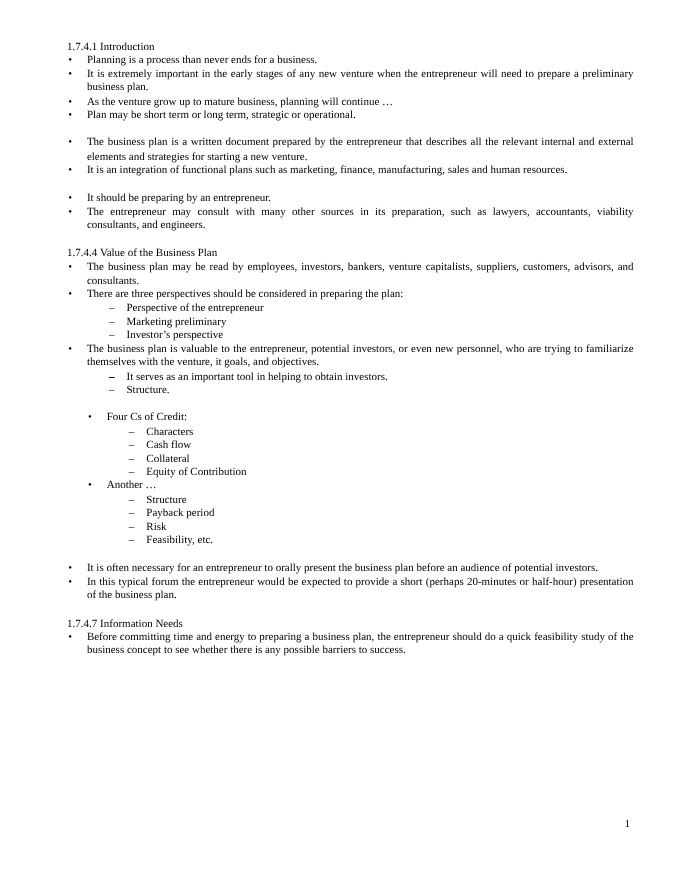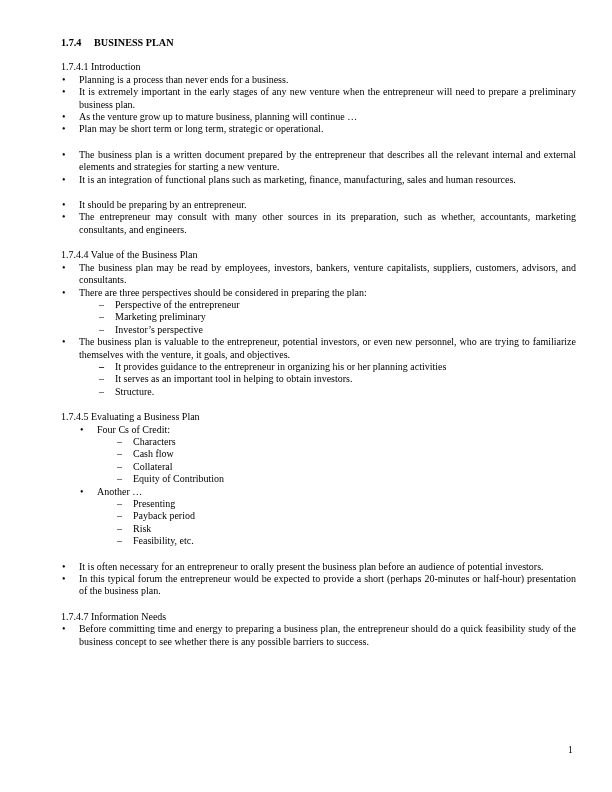--- a/index.html
+++ b/index.html
@@ -22,84 +22,80 @@
     .indented .item { padding-left: 36px; }
     .indented .item .bullet { left: 19px; }
     .indented .sub .sitem { padding-left: 72px; }
     .indented .sub .sitem .dash { left: 56px; }
     .pagenum { position: absolute; left: 568px; top: 744px; font-size: 9.5px; }
   </style>
 </head>
 <body>
 
 <div class="page">
-  <div class="h1">
-    <span class="num">1.7.4</span><span>BUSINESS PLAN</span>
-  </div>
   <div id="sections">
       <div class="section">
         <div class="h2">1.7.4.1  Introduction</div>
         <ul class="list">
           <li class="item"><span class="bullet">•</span><span>Planning is a process than never ends for a business.</span></li>
           <li class="item"><span class="bullet">•</span><span>It is extremely important in the early stages of any new venture when the entrepreneur will need to prepare a preliminary business plan.</span></li>
           <li class="item"><span class="bullet">•</span><span>As the venture grow up to mature business, planning will continue …</span></li>
           <li class="item"><span class="bullet">•</span><span>Plan may be short term or long term, strategic or operational.</span></li>
         </ul>
       </div>
       <div class="section">
         <ul class="list">
           <li class="item"><span class="bullet">•</span><span>The business plan is a written document prepared by the entrepreneur that describes all the relevant internal and external elements and strategies for starting a new venture.</span></li>
           <li class="item"><span class="bullet">•</span><span>It is an integration of functional plans such as marketing, finance, manufacturing, sales and human resources.</span></li>
         </ul>
       </div>
       <div class="section">
         <ul class="list">
           <li class="item"><span class="bullet">•</span><span>It should be preparing by an entrepreneur.</span></li>
-          <li class="item"><span class="bullet">•</span><span>The entrepreneur may consult with many other sources in its preparation, such as whether, accountants, marketing consultants, and engineers.</span></li>
+          <li class="item"><span class="bullet">•</span><span>The entrepreneur may consult with many other sources in its preparation, such as lawyers, accountants, viability consultants, and engineers.</span></li>
         </ul>
       </div>
       <div class="section">
         <div class="h2">1.7.4.4  Value of the Business Plan</div>
         <ul class="list">
           <li class="item"><span class="bullet">•</span><span>The business plan may be read by employees, investors, bankers, venture capitalists, suppliers, customers, advisors, and consultants.</span></li>
           <li class="item"><span class="bullet">•</span><span>There are three perspectives should be considered in preparing the plan:</span></li>
           <li style="list-style: none;">
             <ul class="sub">
               <li class="sitem"><span class="dash">–</span><span>Perspective of the entrepreneur</span></li>
               <li class="sitem"><span class="dash">–</span><span>Marketing preliminary</span></li>
               <li class="sitem"><span class="dash">–</span><span>Investor’s perspective</span></li>
             </ul>
           </li>
           <li class="item"><span class="bullet">•</span><span>The business plan is valuable to the entrepreneur, potential investors, or even new personnel, who are trying to familiarize themselves with the venture, it goals, and objectives.</span></li>
           <li style="list-style: none;">
             <ul class="sub">
               <li class="sitem"><span class="dash">–</span></li>
-              <li class="sitem"><span class="dash">–</span><span>It provides guidance to the entrepreneur in organizing his or her planning activities</span></li>
+              <li class="sitem"><span class="dash">–</span></li>
               <li class="sitem"><span class="dash">–</span><span>It serves as an important tool in helping to obtain investors.</span></li>
               <li class="sitem"><span class="dash">–</span><span>Structure.</span></li>
             </ul>
           </li>
         </ul>
       </div>
       <div class="section indented">
-        <div class="h2">1.7.4.5  Evaluating a Business Plan</div>
         <ul class="list">
           <li class="item"><span class="bullet">•</span><span>Four Cs of Credit:</span></li>
           <li style="list-style: none;">
             <ul class="sub">
               <li class="sitem"><span class="dash">–</span><span>Characters</span></li>
               <li class="sitem"><span class="dash">–</span><span>Cash flow</span></li>
               <li class="sitem"><span class="dash">–</span><span>Collateral</span></li>
               <li class="sitem"><span class="dash">–</span><span>Equity of Contribution</span></li>
             </ul>
           </li>
           <li class="item"><span class="bullet">•</span><span>Another …</span></li>
           <li style="list-style: none;">
             <ul class="sub">
-              <li class="sitem"><span class="dash">–</span><span>Presenting</span></li>
+              <li class="sitem"><span class="dash">–</span><span>Structure</span></li>
               <li class="sitem"><span class="dash">–</span><span>Payback period</span></li>
               <li class="sitem"><span class="dash">–</span><span>Risk</span></li>
               <li class="sitem"><span class="dash">–</span><span>Feasibility, etc.</span></li>
             </ul>
           </li>
         </ul>
       </div>
       <div class="section">
         <ul class="list">
           <li class="item"><span class="bullet">•</span><span>It is often necessary for an entrepreneur to orally present the business plan before an audience of potential investors.</span></li>

